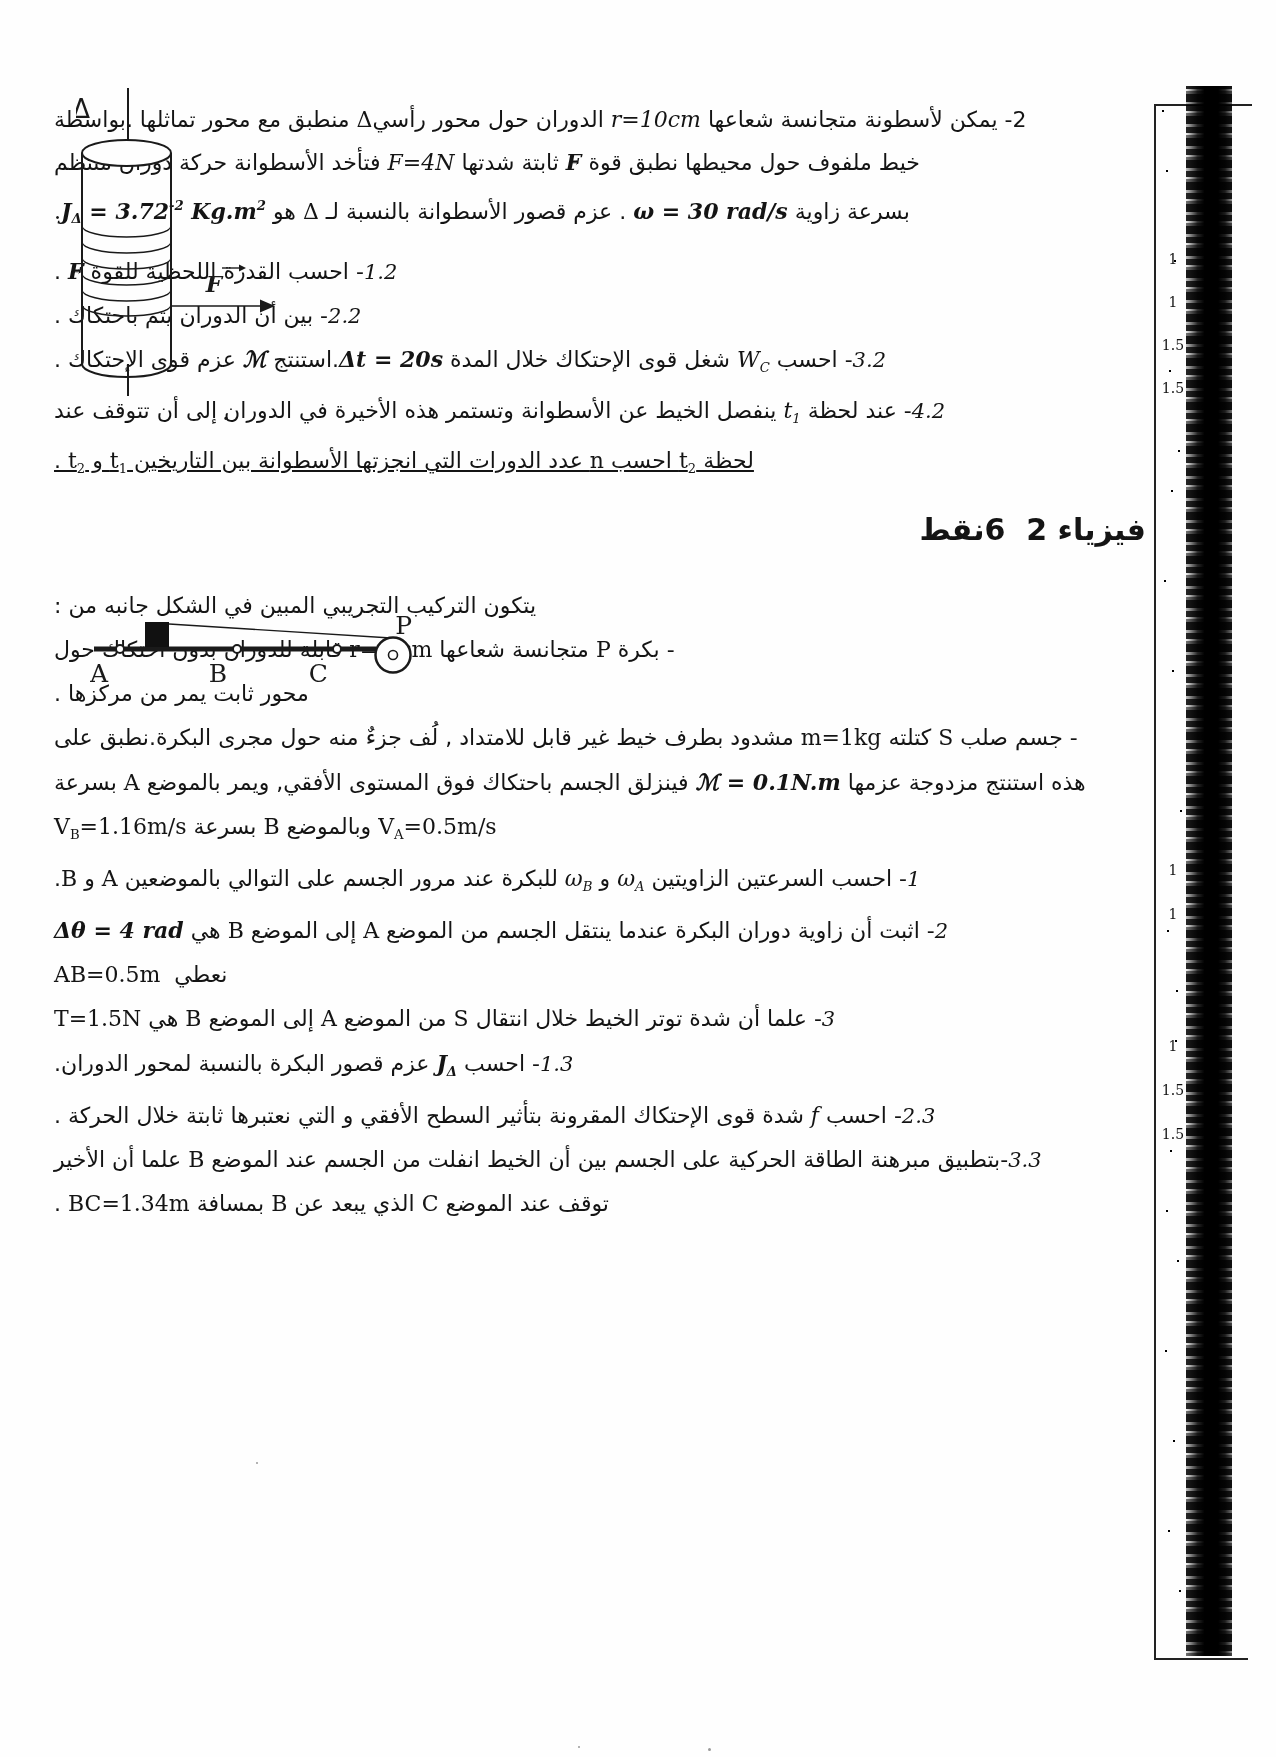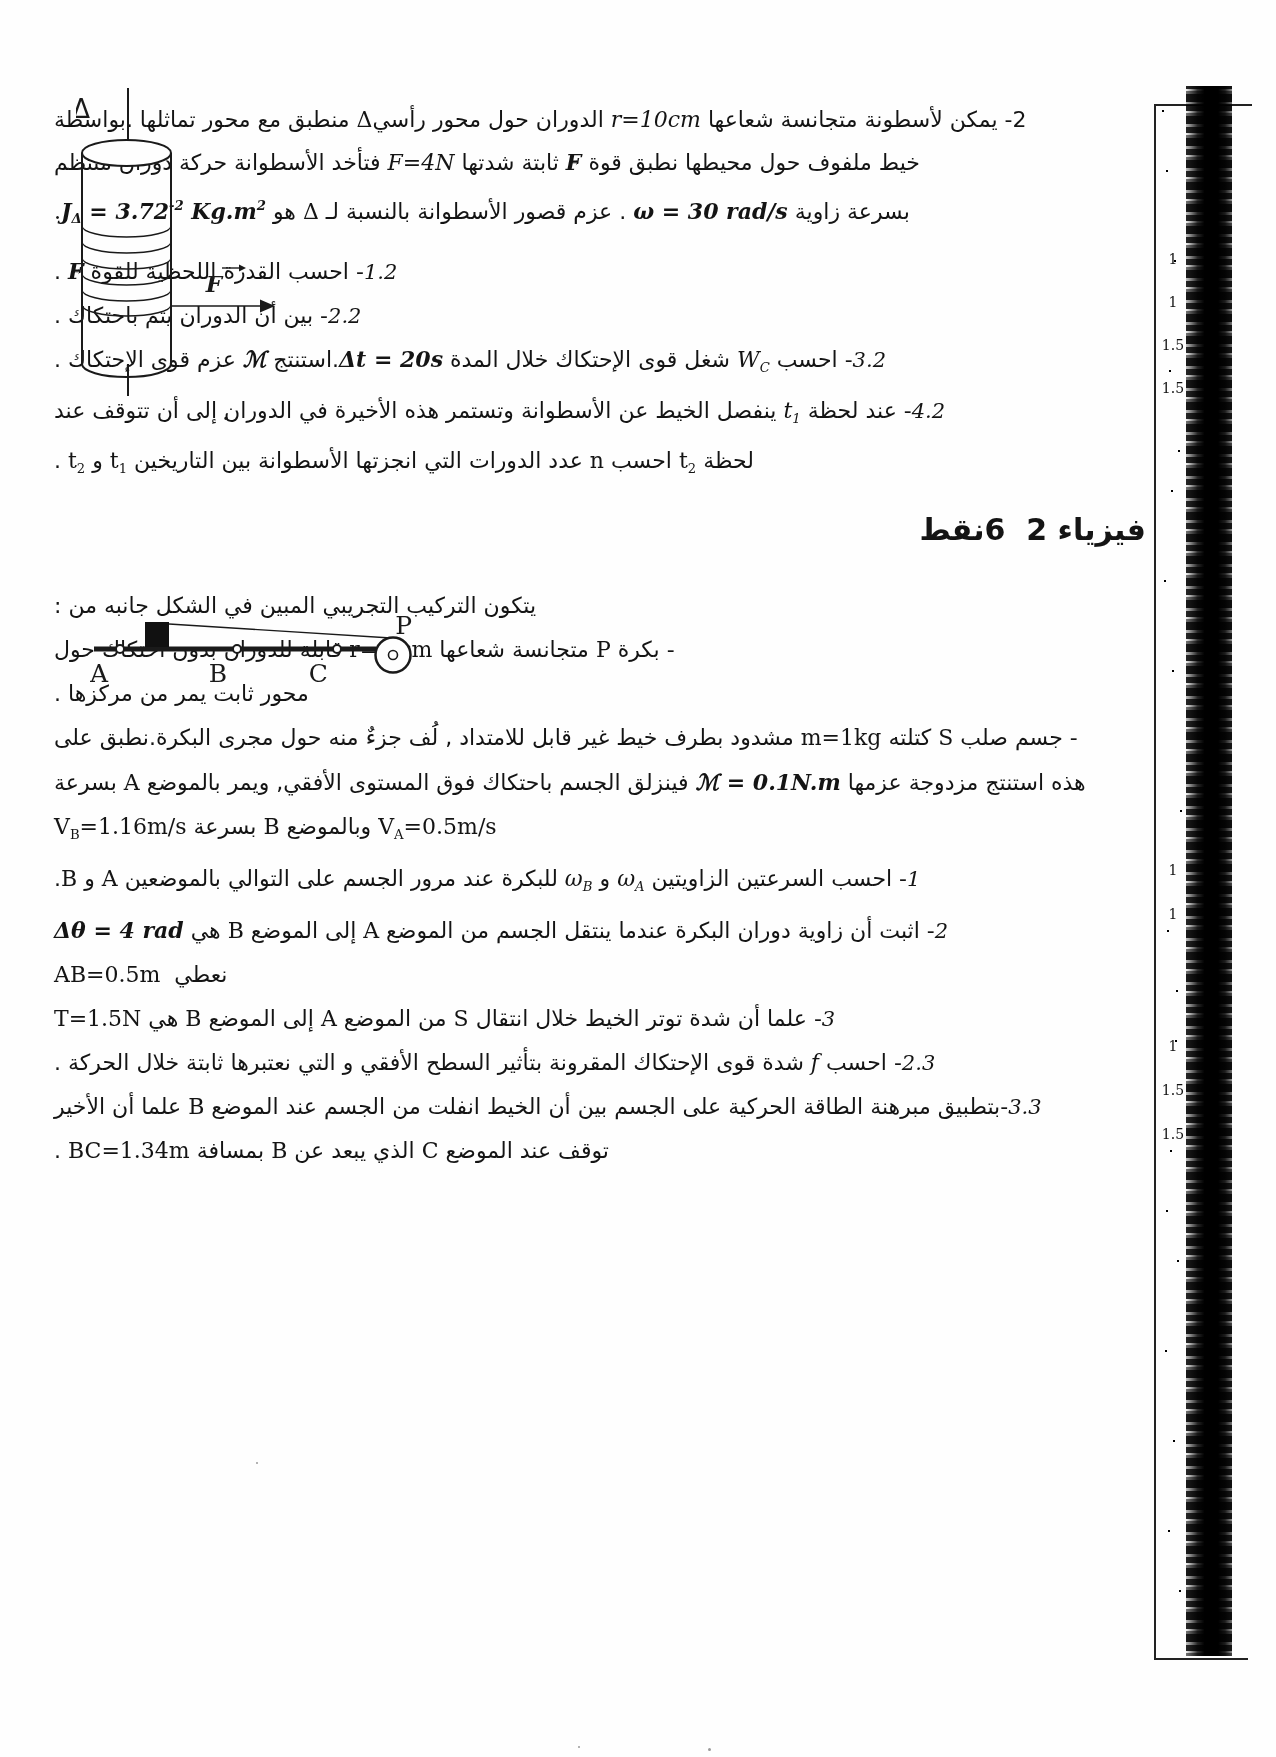--- a/index.html
+++ b/index.html
@@ -2,21 +2,21 @@
 <html lang="ar" dir="rtl"><head>
 <meta charset="utf-8">
 <style>
   html,body{margin:0;padding:0;background:#e8e8e8;}
   #page{position:relative;width:1276px;height:1757px;background:#fefefe;overflow:hidden;
         font-family:"DejaVu Sans",sans-serif;color:#141414;direction:rtl;}
   
   .col{position:absolute;right:130px;width:1092px;direction:rtl;text-align:left;}
   .tline{font-size:22px;line-height:43px;white-space:pre-wrap;}
   #sec2-body .tline{line-height:44px;}
-  .indent{padding-right:82px;}
+  .indent{padding-right:82px;text-decoration:underline;}
   .gap-top{margin-top:10px;}
   
   .r-mu{font-family:"DejaVu Serif",serif;}
   .r-mi{font-family:"DejaVu Serif",serif;font-style:italic;}
   .r-mib{font-family:"DejaVu Serif",serif;font-style:italic;font-weight:600;}
   .r-scr{font-family:"DejaVu Serif",serif;font-style:italic;font-weight:700;}
   .r-qn{font-family:"DejaVu Serif",serif;font-style:italic;font-size:21px;}
   .r-vec{position:relative;font-family:"DejaVu Serif",serif;font-style:italic;font-weight:600;}
   .r-vec::after{content:"→";position:absolute;left:50%;top:-0.62em;transform:translateX(-50%);
                 font-size:0.58em;font-style:normal;font-weight:400;}
@@ -102,20 +102,21 @@
     <div class="tline"><span>يتكون التركيب التجريبي المبين في الشكل جانبه من :</span></div>
     <div class="tline"><span>- بكرة </span><span class="r-mu">P</span><span> متجانسة شعاعها </span><span class="r-mu">r=5 cm</span><span> قابلة للدوران بدون احتكاك حول</span></div>
     <div class="tline"><span>محور ثابت يمر من مركزها .</span></div>
     <div class="tline"><span>- جسم صلب </span><span class="r-mu">S</span><span> كتلته </span><span class="r-mu">m=1kg</span><span> مشدود بطرف خيط غير قابل للامتداد , لُف جزءٌ منه حول مجرى البكرة.نطبق على</span></div>
     <div class="tline"><span>هذه استنتج مزدوجة عزمها </span><span class="r-scr">ℳ</span><span class="r-mib"> = 0.1N.m</span><span> فينزلق الجسم باحتكاك فوق المستوى الأفقي, ويمر بالموضع </span><span class="r-mu">A</span><span> بسرعة</span></div>
     <div class="tline"><span class="r-mu">V</span><sub class="r-mu">A</sub><span class="r-mu">=0.5m/s</span><span> وبالموضع </span><span class="r-mu">B</span><span> بسرعة </span><span class="r-mu">V</span><sub class="r-mu">B</sub><span class="r-mu">=1.16m/s</span></div>
     <div class="tline"><span class="r-qn">1</span><span>- احسب السرعتين الزاويتين </span><span class="r-mi">ω</span><sub class="r-mi">A</sub><span> و </span><span class="r-mi">ω</span><sub class="r-mi">B</sub><span> للبكرة عند مرور الجسم على التوالي بالموضعين </span><span class="r-mu">A</span><span> و </span><span class="r-mu">B</span><span>.</span></div>
     <div class="tline"><span class="r-qn">2</span><span>- اثبت أن زاوية دوران البكرة عندما ينتقل الجسم من الموضع </span><span class="r-mu">A</span><span> إلى الموضع </span><span class="r-mu">B</span><span> هي </span><span class="r-mib">Δθ = 4 rad</span></div>
     <div class="tline"><span>نعطي  </span><span class="r-mu">AB=0.5m</span></div>
     <div class="tline"><span class="r-qn">3</span><span>- علما أن شدة توتر الخيط خلال انتقال </span><span class="r-mu">S</span><span> من الموضع </span><span class="r-mu">A</span><span> إلى الموضع </span><span class="r-mu">B</span><span> هي </span><span class="r-mu">T=1.5N</span></div>
+    <div class="tline"><span class="r-qn">1.3</span><span>- احسب </span><span class="r-mib">J</span><sub class="r-mib">Δ</sub><span> عزم قصور البكرة بالنسبة لمحور الدوران.</span></div>
     <div class="tline"><span class="r-qn">2.3</span><span>- احسب </span><span class="r-mi">f</span><span> شدة قوى الإحتكاك المقرونة بتأثير السطح الأفقي و التي نعتبرها ثابتة خلال الحركة .</span></div>
     <div class="tline"><span class="r-qn">3.3</span><span>-بتطبيق مبرهنة الطاقة الحركية على الجسم بين أن الخيط انفلت من الجسم عند الموضع </span><span class="r-mu">B</span><span> علما أن الأخير</span></div>
     <div class="tline"><span>توقف عند الموضع </span><span class="r-mu">C</span><span> الذي يبعد عن </span><span class="r-mu">B</span><span> بمسافة </span><span class="r-mu">BC=1.34m</span><span> .</span></div>
   </div>
 
   <div class="fig" style="left:90px;top:594px;width:350px;height:95px;">
     <svg width="350" height="95" viewBox="0 0 350 95">
       <g stroke="#1a1a1a" fill="none">
         <line x1="4" y1="55" x2="286" y2="55" stroke-width="5"></line>
         <line x1="79" y1="30" x2="301" y2="44" stroke-width="1.4"></line>

